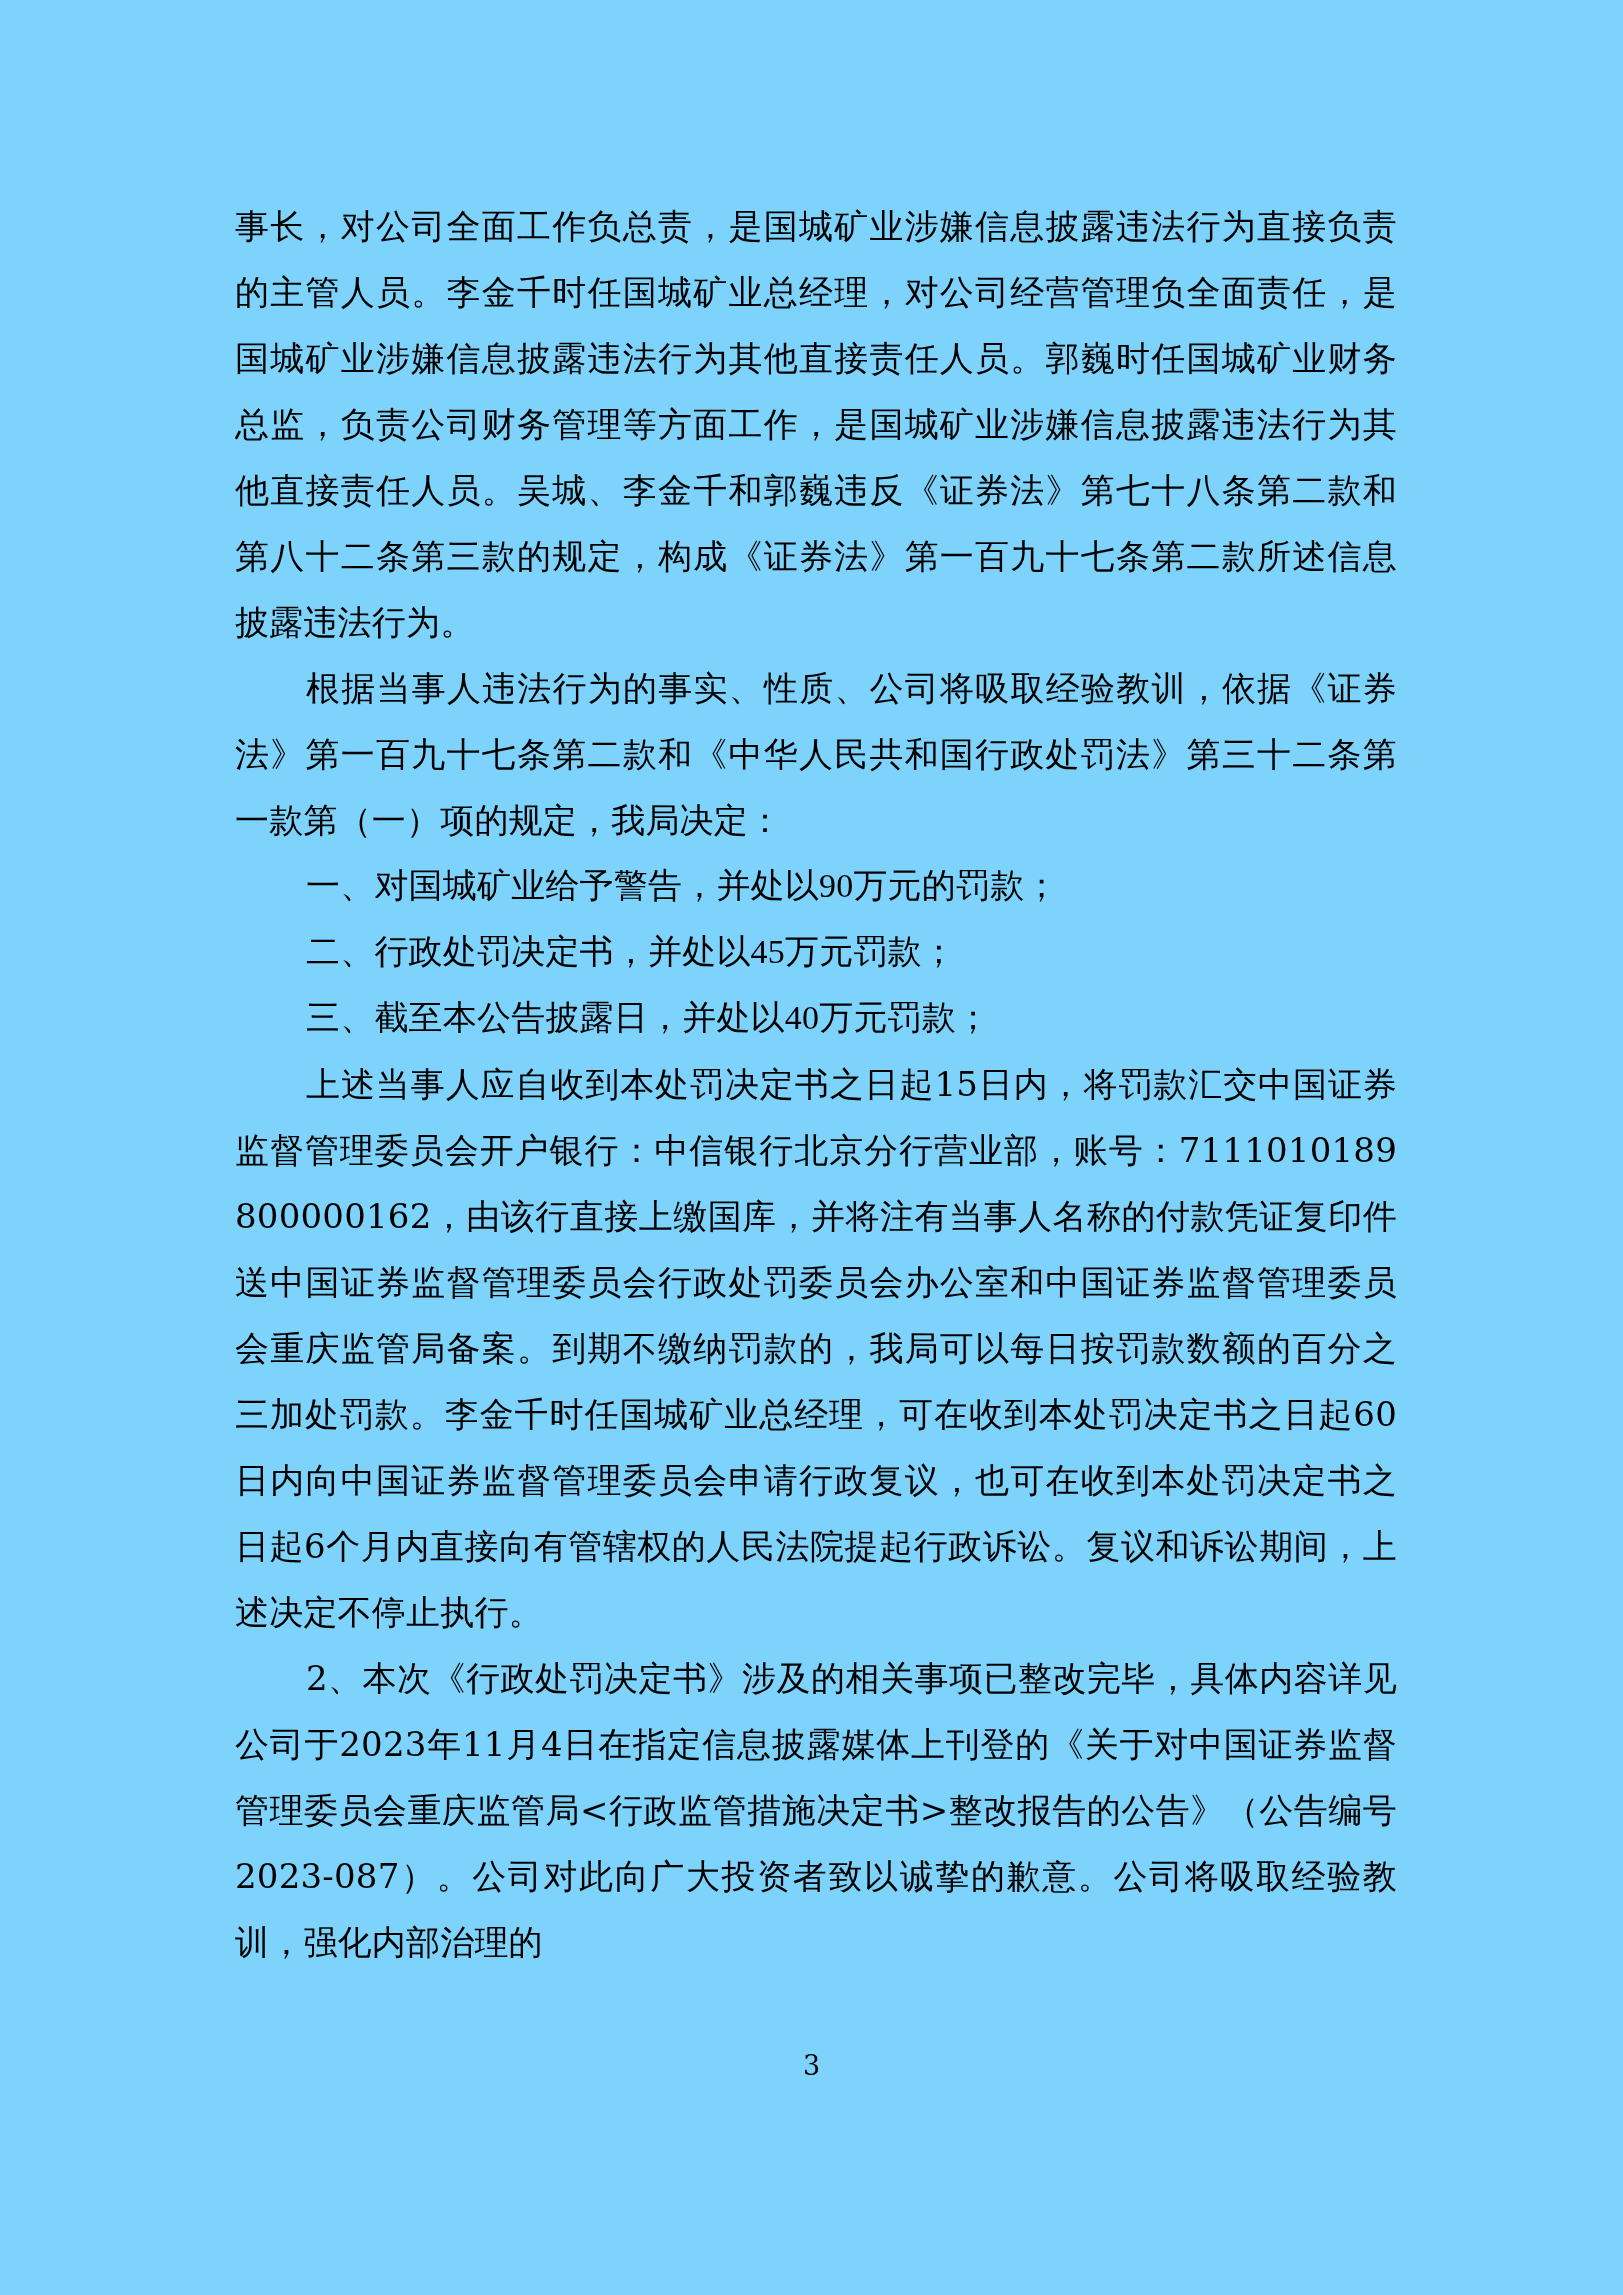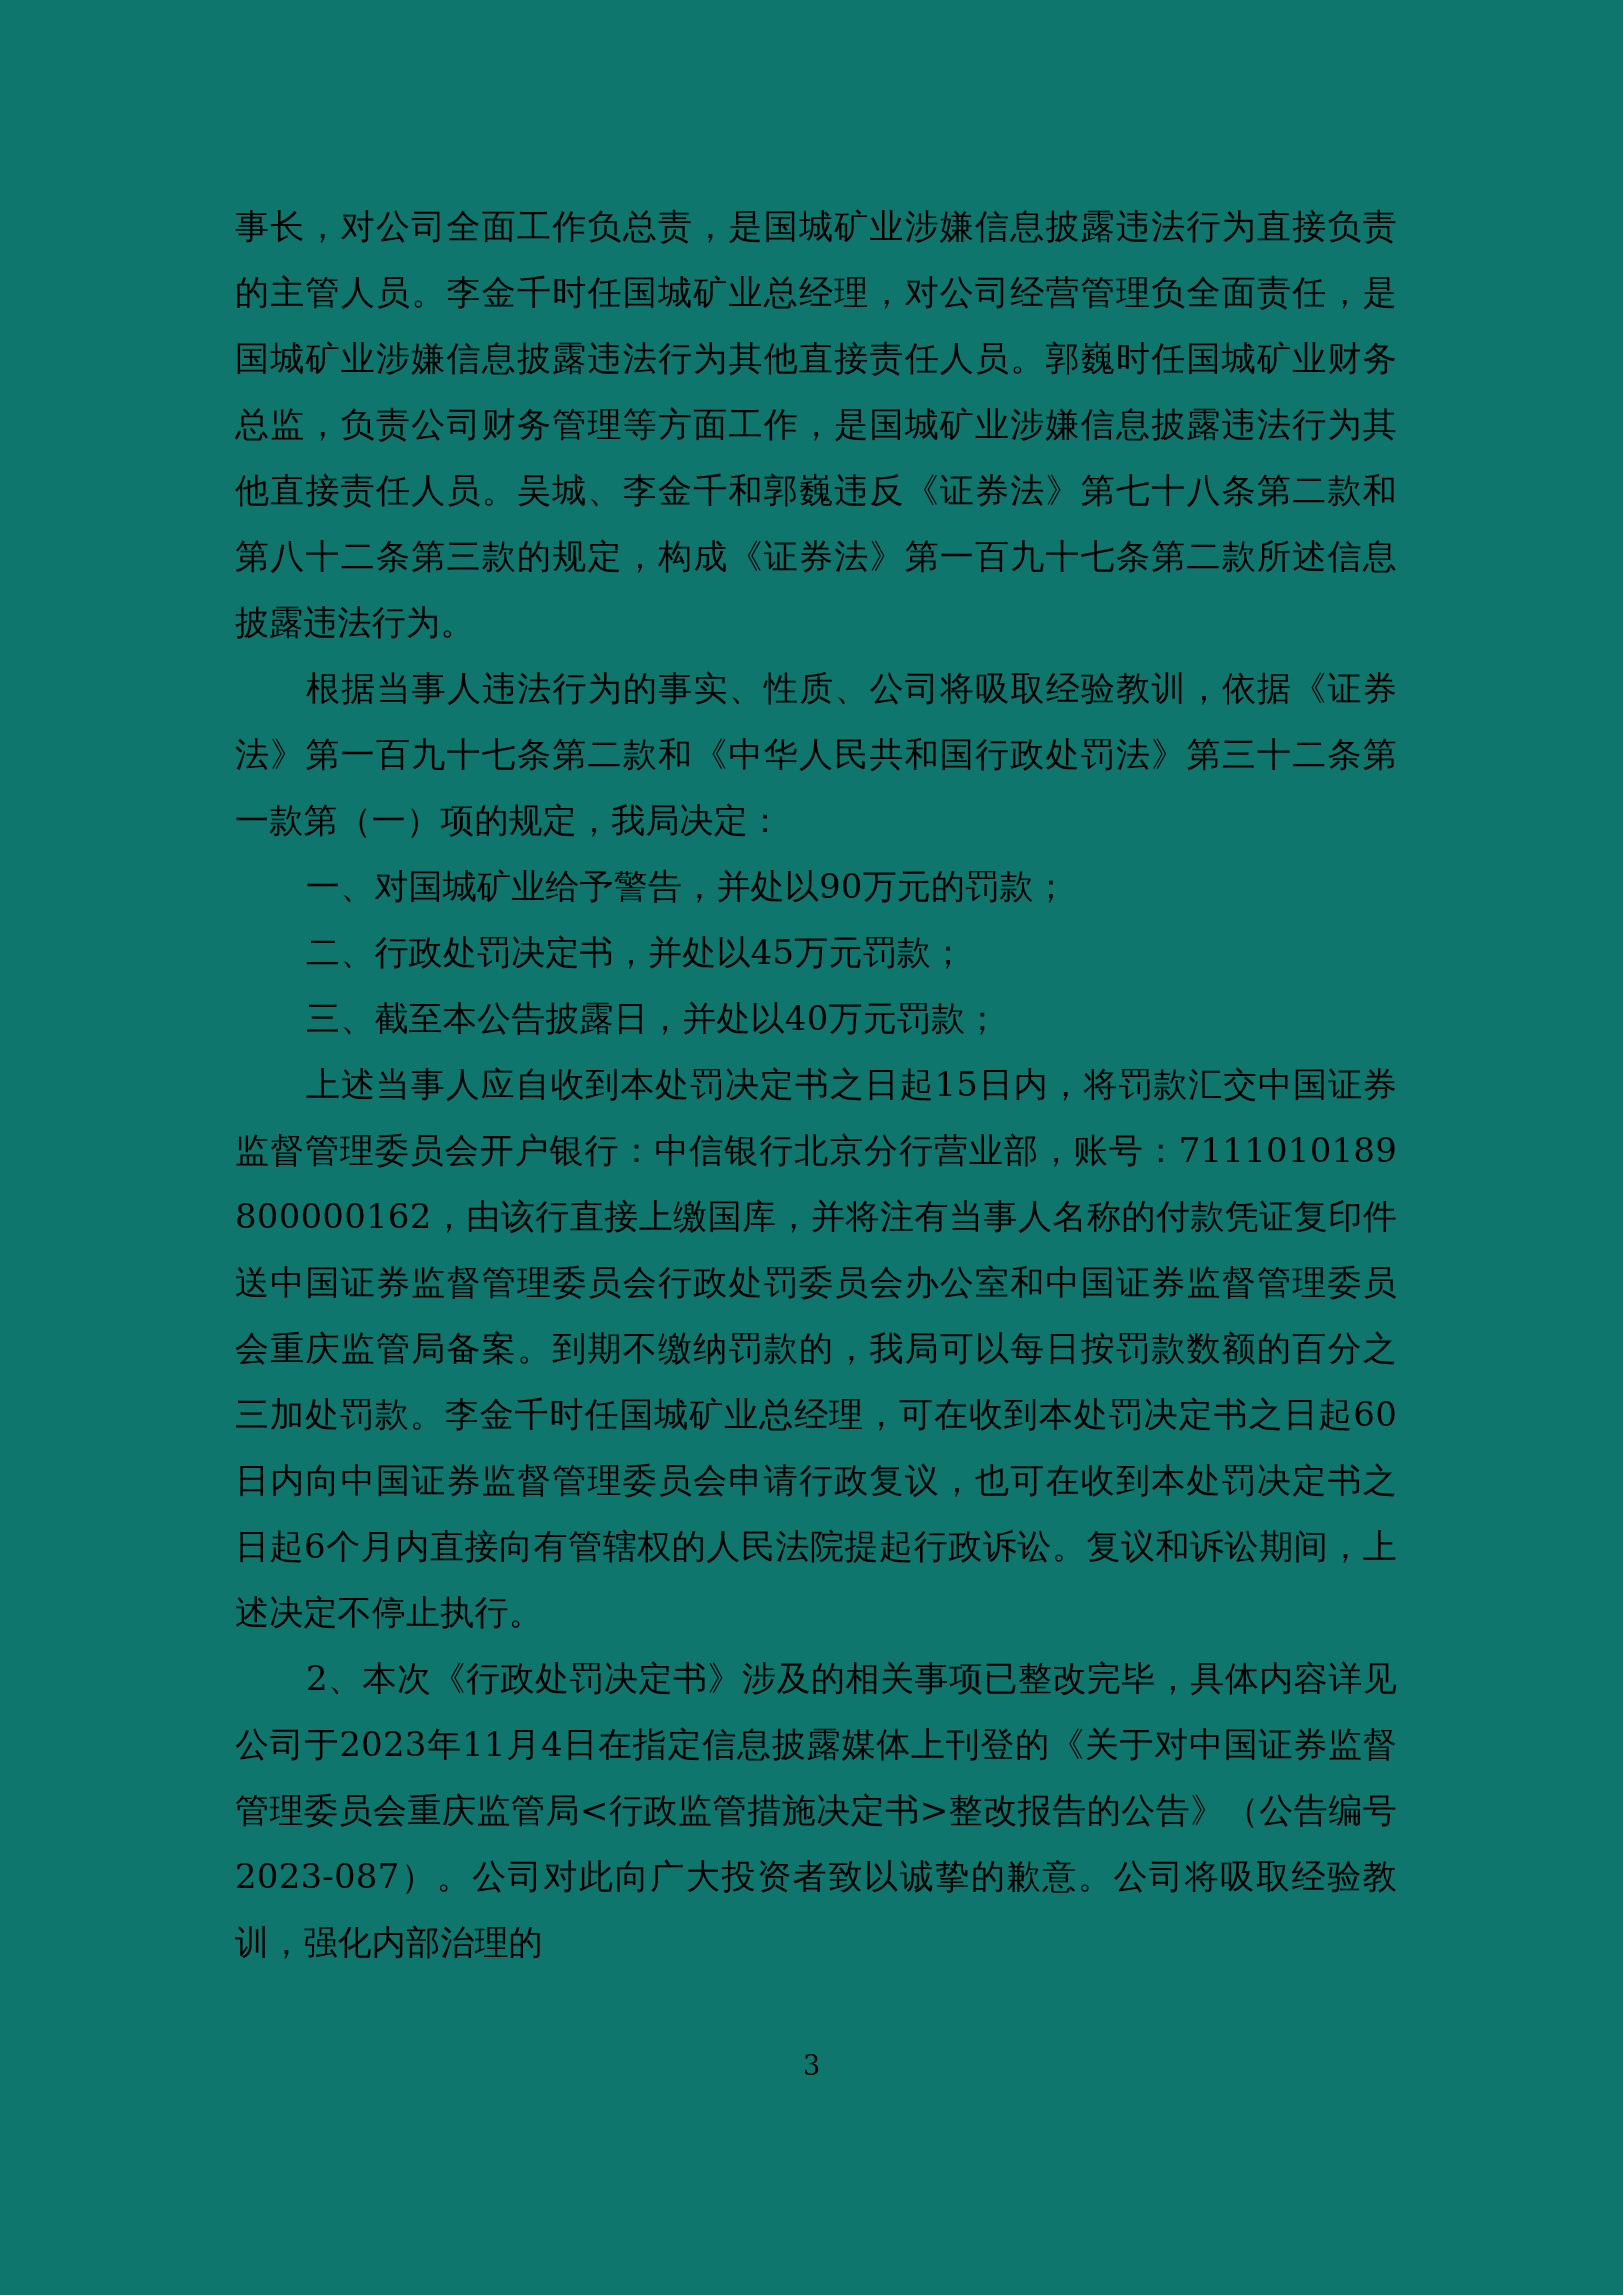--- a/index.html
+++ b/index.html
@@ -8,21 +8,21 @@
     background: #ffffff;
   }
   body {
     font-family: "DejaVu Serif", "Liberation Serif", serif;
     color: #000000;
   }
   .page {
     position: relative;
     width: 1623px;
     height: 2295px;
-    background: #0f766e;
+    background: #7dd3fc;
     box-sizing: border-box;
     overflow: hidden;
   }
   .content {
     position: absolute;
     left: 235px;
     top: 193px;
     width: 1162px;
   }
   .para {
@@ -32,20 +32,21 @@
     text-justify: inter-ideograph;
     letter-spacing: 0.2px;
     margin: 0;
     word-break: break-all;
   }
   .indent {
     text-indent: 71px;
   }
   .listitem {
     text-indent: 71px;
+    font-family: Liberation Serif, serif;
   }
   .heading {
     text-indent: 71px;
     font-weight: bold;
   }
   .page-number {
     position: absolute;
     left: 0;
     top: 2050px;
     width: 1623px;

